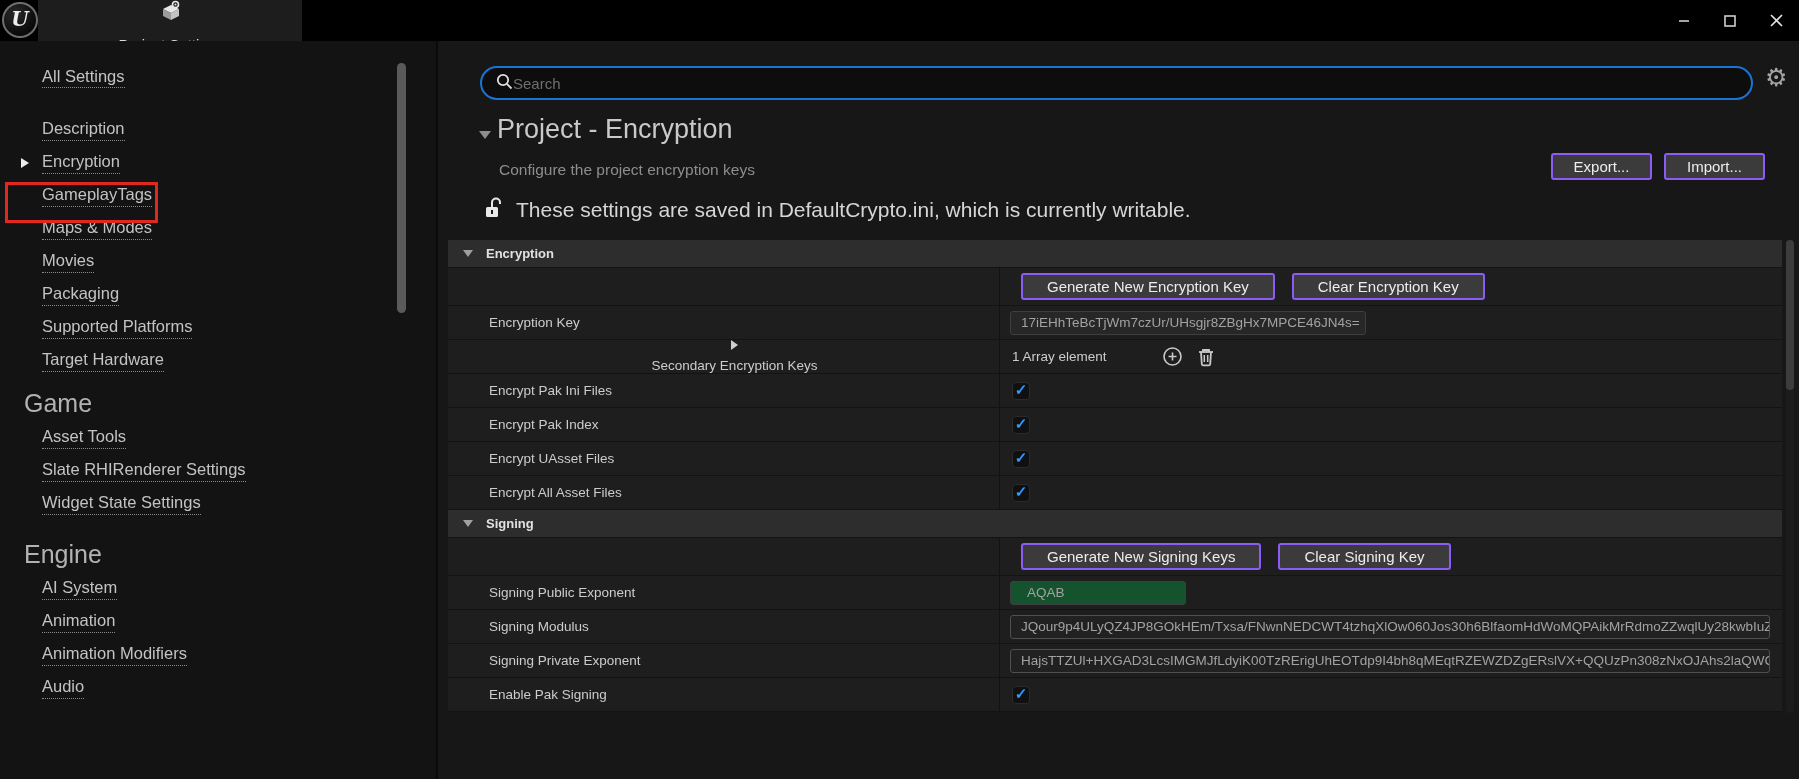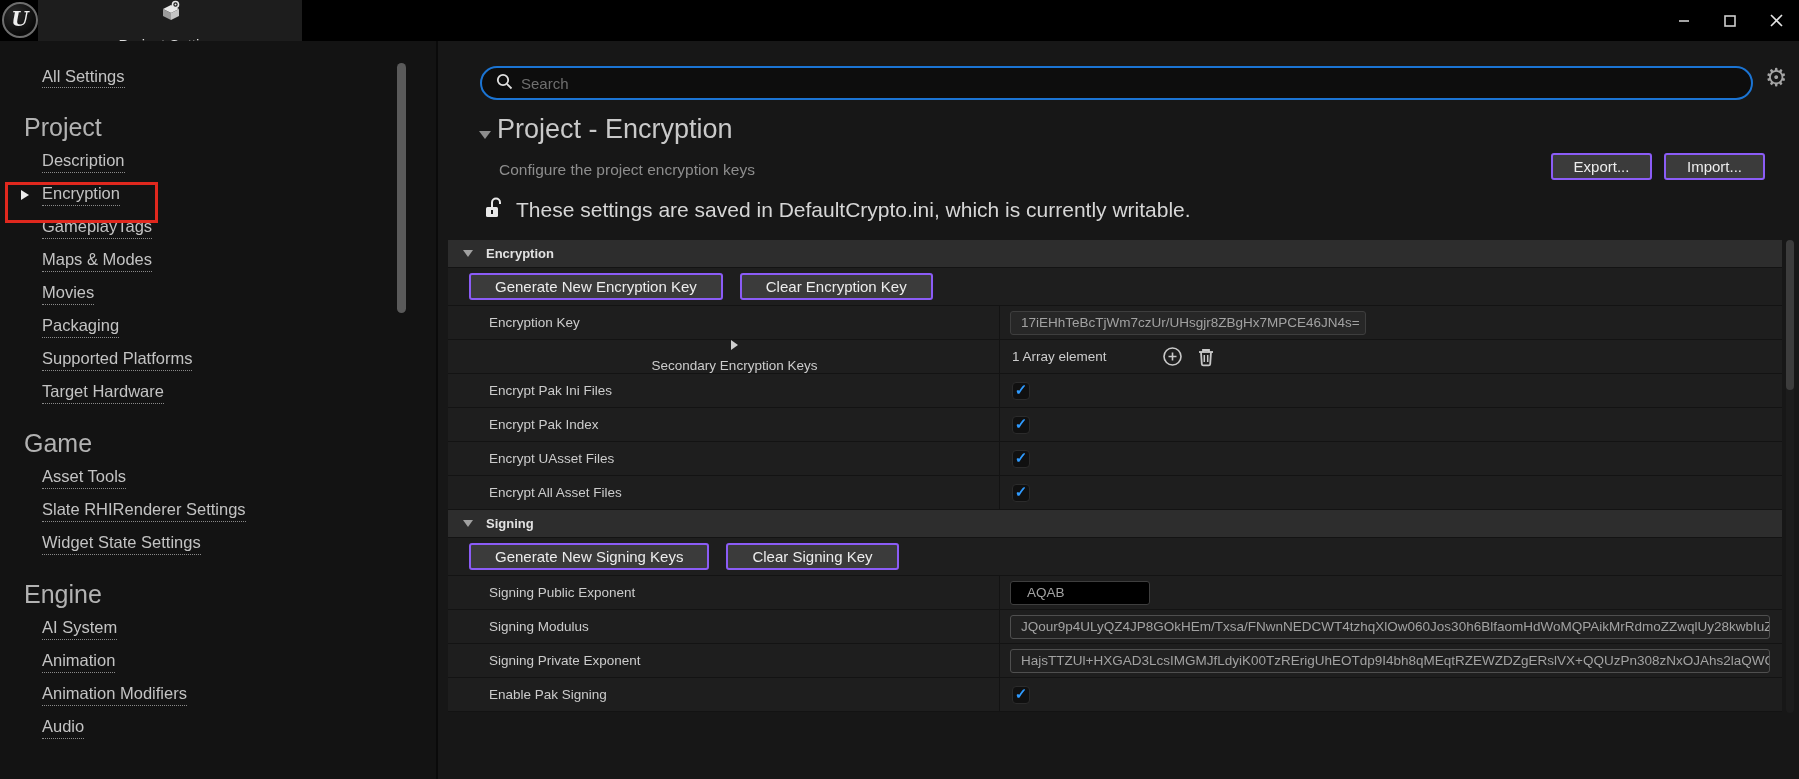--- a/index.html
+++ b/index.html
@@ -35,42 +35,42 @@
     position:absolute; top:41px; left:0; width:438px; height:738px;
     background:#131313; border-right:2px solid #0a0a0a;
     padding:26px 0 0 42px;
   }
   .all-settings { display:block; height:22px; margin-bottom:24px; }
   .side-link {
     color:#c3c3c3; font-size:16.5px; text-decoration:none;
     border-bottom:1px dotted #8a8a8a; padding-bottom:2px; cursor:pointer;
   }
   .side-section-title { font-size:25px; color:#b2b2b2; height:32px; margin-left:-18px; }
-  .side-section-title.gap-sm { margin-top:20px; }
+  .side-section-title.gap-sm { margin-top:12px; }
   .side-section-title.gap-lg { margin-top:20px; }
   .nav-item { height:33px; display:flex; align-items:center; position:relative; }
   .sel-marker {
     position:absolute; left:-21px; width:0; height:0;
     border-top:5px solid transparent; border-bottom:5px solid transparent;
     border-left:8px solid #ececec;
   }
   .red-box {
     position:absolute; left:5px; top:141px; width:153px; height:41px;
     border:3px solid #e0281e; pointer-events:none;
   }
   .side-scroll-thumb {
     position:absolute; left:397px; top:22px; width:9px; height:250px;
     background:#5a5a5a; border-radius:5px;
   }
   
   .main { position:absolute; top:41px; left:440px; width:1359px; height:738px; background:#171717; }
   .search-box {
     position:absolute; left:40px; top:25px; width:1273px; height:34px;
     background:#0d0d0d; border:2px solid #1b74d3; border-radius:17px;
-    display:flex; align-items:center; padding:0 14px; gap:8px;
+    display:flex; align-items:center; padding:0 14px; 
   }
   .search-box input {
     flex:1; background:transparent; border:none; outline:none;
     color:#b5b5b5; font-size:15px; font-family:"Liberation Sans", sans-serif;
   }
   .search-box input::placeholder { color:#6f6f6f; }
   .gear-icon { position:absolute; left:1325px; top:24px; font-size:25px; color:#a5a5a5; cursor:pointer; line-height:1; }
   .tri-down {
     width:0; height:0; border-left:6px solid transparent; border-right:6px solid transparent;
     border-top:8px solid #8d8d8d;
@@ -93,36 +93,36 @@
   .notice { position:absolute; left:44px; top:156px; display:flex; align-items:center; gap:13px; }
   .notice-text { font-size:21px; color:#d6d6d6; }
   
   .table { position:absolute; left:8px; top:199px; width:1334px; }
   .sec-header {
     height:28px; background:#2d2d2d; display:flex; align-items:center;
     padding-left:15px; gap:13px; border-bottom:1px solid #131313;
   }
   .sec-header span.txt { font-size:13px; font-weight:bold; color:#e2e2e2; }
   .row { display:flex; background:#1e1e1e; border-bottom:1px solid #131313; height:34px; }
-  .row.tall { height:38px;flex-direction:column; }
+  .row.tall { height:38px; }
   .cell-l {
     width:552px; border-right:1px solid #131313;
     display:flex; align-items:center; padding-left:41px; gap:8px;
   }
   .cell-l.arrowed { padding-left:22px;flex-direction:column; }
   .cell-r { flex:1; display:flex; align-items:center; padding-left:12px; }
   .lbl { font-size:13.5px; color:#cccccc; }
   .row-btn { height:27px; padding:0 24px; margin-right:17px; font-size:15px; }
   .field {
     height:24px; background:#272727; border:1px solid #3e3e3e; border-radius:3px;
     display:flex; align-items:center; padding:0 10px;
     font-size:13.5px; color:#a2a2a2; overflow:hidden; white-space:nowrap;
   }
   .field.key { width:356px; margin-left:-2px; }
-  .field.exp { width:140px; margin-left:-2px; background:#000000;padding-left:16px; }
+  .field.exp { width:176px; margin-left:-2px; background:#14532d;padding-left:16px; }
   .field.long { width:760px; margin-left:-2px; border-color:#4f4f4f; background:#212121; }
   .arr-count { font-size:13.5px; color:#cccccc; width:150px; }
   .icon-btn { background:none; border:none; cursor:pointer; padding:0; margin-right:14px; display:flex; align-items:center; }
   .checkbox {
     width:18px; height:18px; background:#101010; border:1px solid #2b2b2b; border-radius:4px;
     display:flex; align-items:center; justify-content:center; cursor:pointer;
   }
   .checkbox .check { color:#2f9bff; font-size:15px; font-weight:bold; line-height:1; transform:translateY(-1px); }
   .table-scrollbar {
     position:absolute; left:1346px; top:199px; width:8px; height:473px;
@@ -171,21 +171,20 @@
         </svg>
     </div>
   </div>
 </header>
 
 <aside class="sidebar">
   <div class="all-settings">
     <a class="side-link">All Settings</a>
   </div>
 
-  <div class="side-section-title">Project</div>
   <div class="nav-item">
       <a class="side-link">Description</a>
     </div>
   <div class="nav-item">
     <span class="sel-marker"></span>
     <a class="side-link">Encryption</a>
   </div>
   <div class="nav-item">
       <a class="side-link">GameplayTags</a>
     </div>

